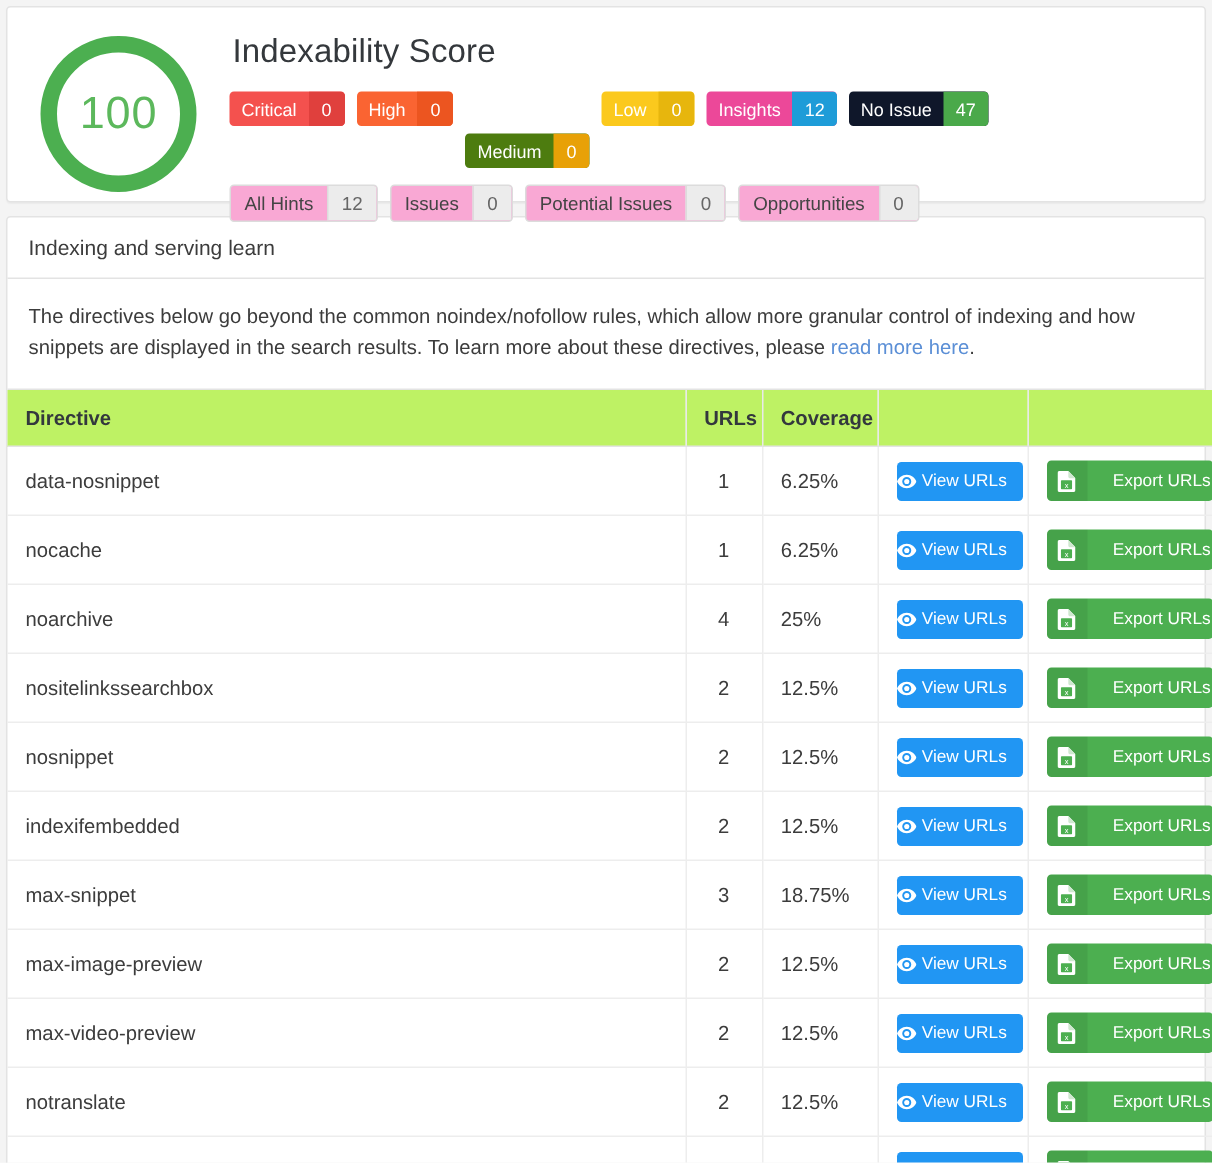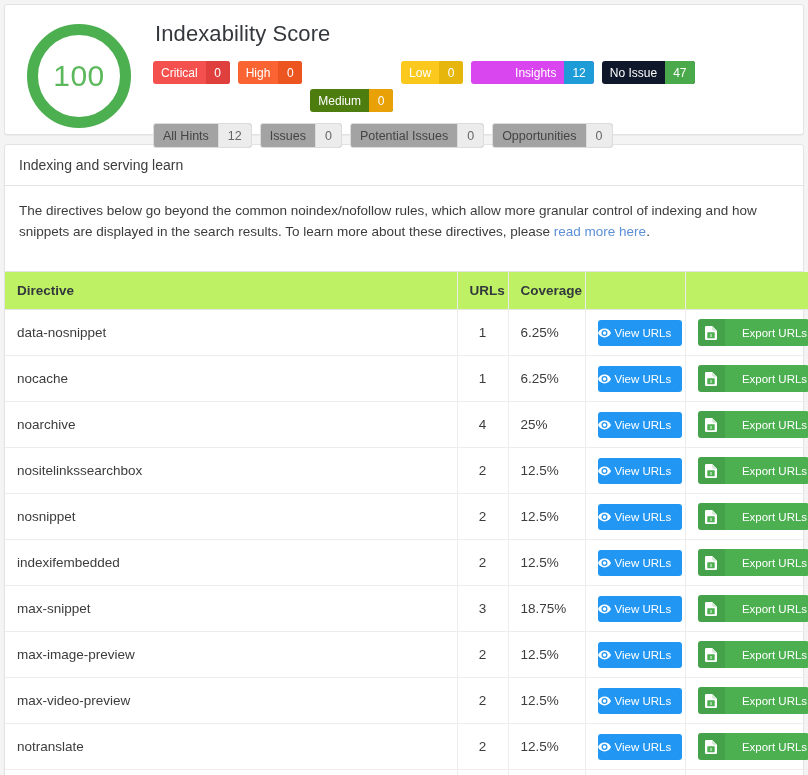--- a/index.html
+++ b/index.html
@@ -70,41 +70,41 @@
   .badge .b-count { padding: 0 8px; display: flex; align-items: center; justify-content: center; min-width: 24px; }
 
   
   .pill-row { display: flex; flex-wrap: wrap; gap: 8px; }
   .pill {
     display: inline-flex; align-items: stretch;
     height: 25px;
     border: 1px solid #dcdcdc;
     border-radius: 3px;
     overflow: hidden;
-    background: #a3a3a3;
+    background: #f9a8d4;
     font-size: 12.5px;
     color: #444;
     cursor: pointer;
     user-select: none;
   }
   .pill .p-label { padding: 0 9px; display: flex; align-items: center; white-space: nowrap; }
   .pill .p-count {
     padding: 0 9px; display: flex; align-items: center; justify-content: center;
     background: #ececec; color: #666; border-left: 1px solid #dcdcdc; min-width: 26px;
   }
 
   
   .card-header {
     padding: 12px 14px;
     border-bottom: 1px solid #e3e3e3;
     font-size: 14px;
     color: #3c3c3c;
   }
   .card-desc {
-    padding: 15px 14px 28px 14px;
+    padding: 15px 14px 16px 14px;
     font-size: 13.5px;
     line-height: 1.55;
     color: #3c3c3c;
     border-bottom: 1px solid #e3e3e3;
   }
   .card-desc a { color: #5b8fd6; text-decoration: none; }
 
   
   table.directives { width: 100%; border-collapse: collapse; table-layout: fixed; font-size: 13.5px; }
   table.directives th {
@@ -182,21 +182,21 @@
             <span class="b-count" style="background: rgb(236, 85, 32);">0</span>
           </div>
           <div class="badge" style="background: #4d7c0f; margin-top: 28px;">
             <span class="b-label">Medium</span>
             <span class="b-count" style="background: rgb(232, 161, 7);">0</span>
           </div>
           <div class="badge" style="background: rgb(251, 201, 29);">
             <span class="b-label">Low</span>
             <span class="b-count" style="background: rgb(231, 182, 13);">0</span>
           </div>
-          <div class="badge" style="background: #d946ef; padding-left: 36px;">
+          <div class="badge" style="background: #ec4899;">
             <span class="b-label">Insights</span>
             <span class="b-count" style="background: rgb(30, 156, 216);">12</span>
           </div>
           <div class="badge" style="background: #0f172a; text-align: center;">
             <span class="b-label">No Issue</span>
             <span class="b-count" style="background: rgb(74, 169, 74);">47</span>
           </div>
         </div>
       <div class="pill-row">
           <div class="pill">

